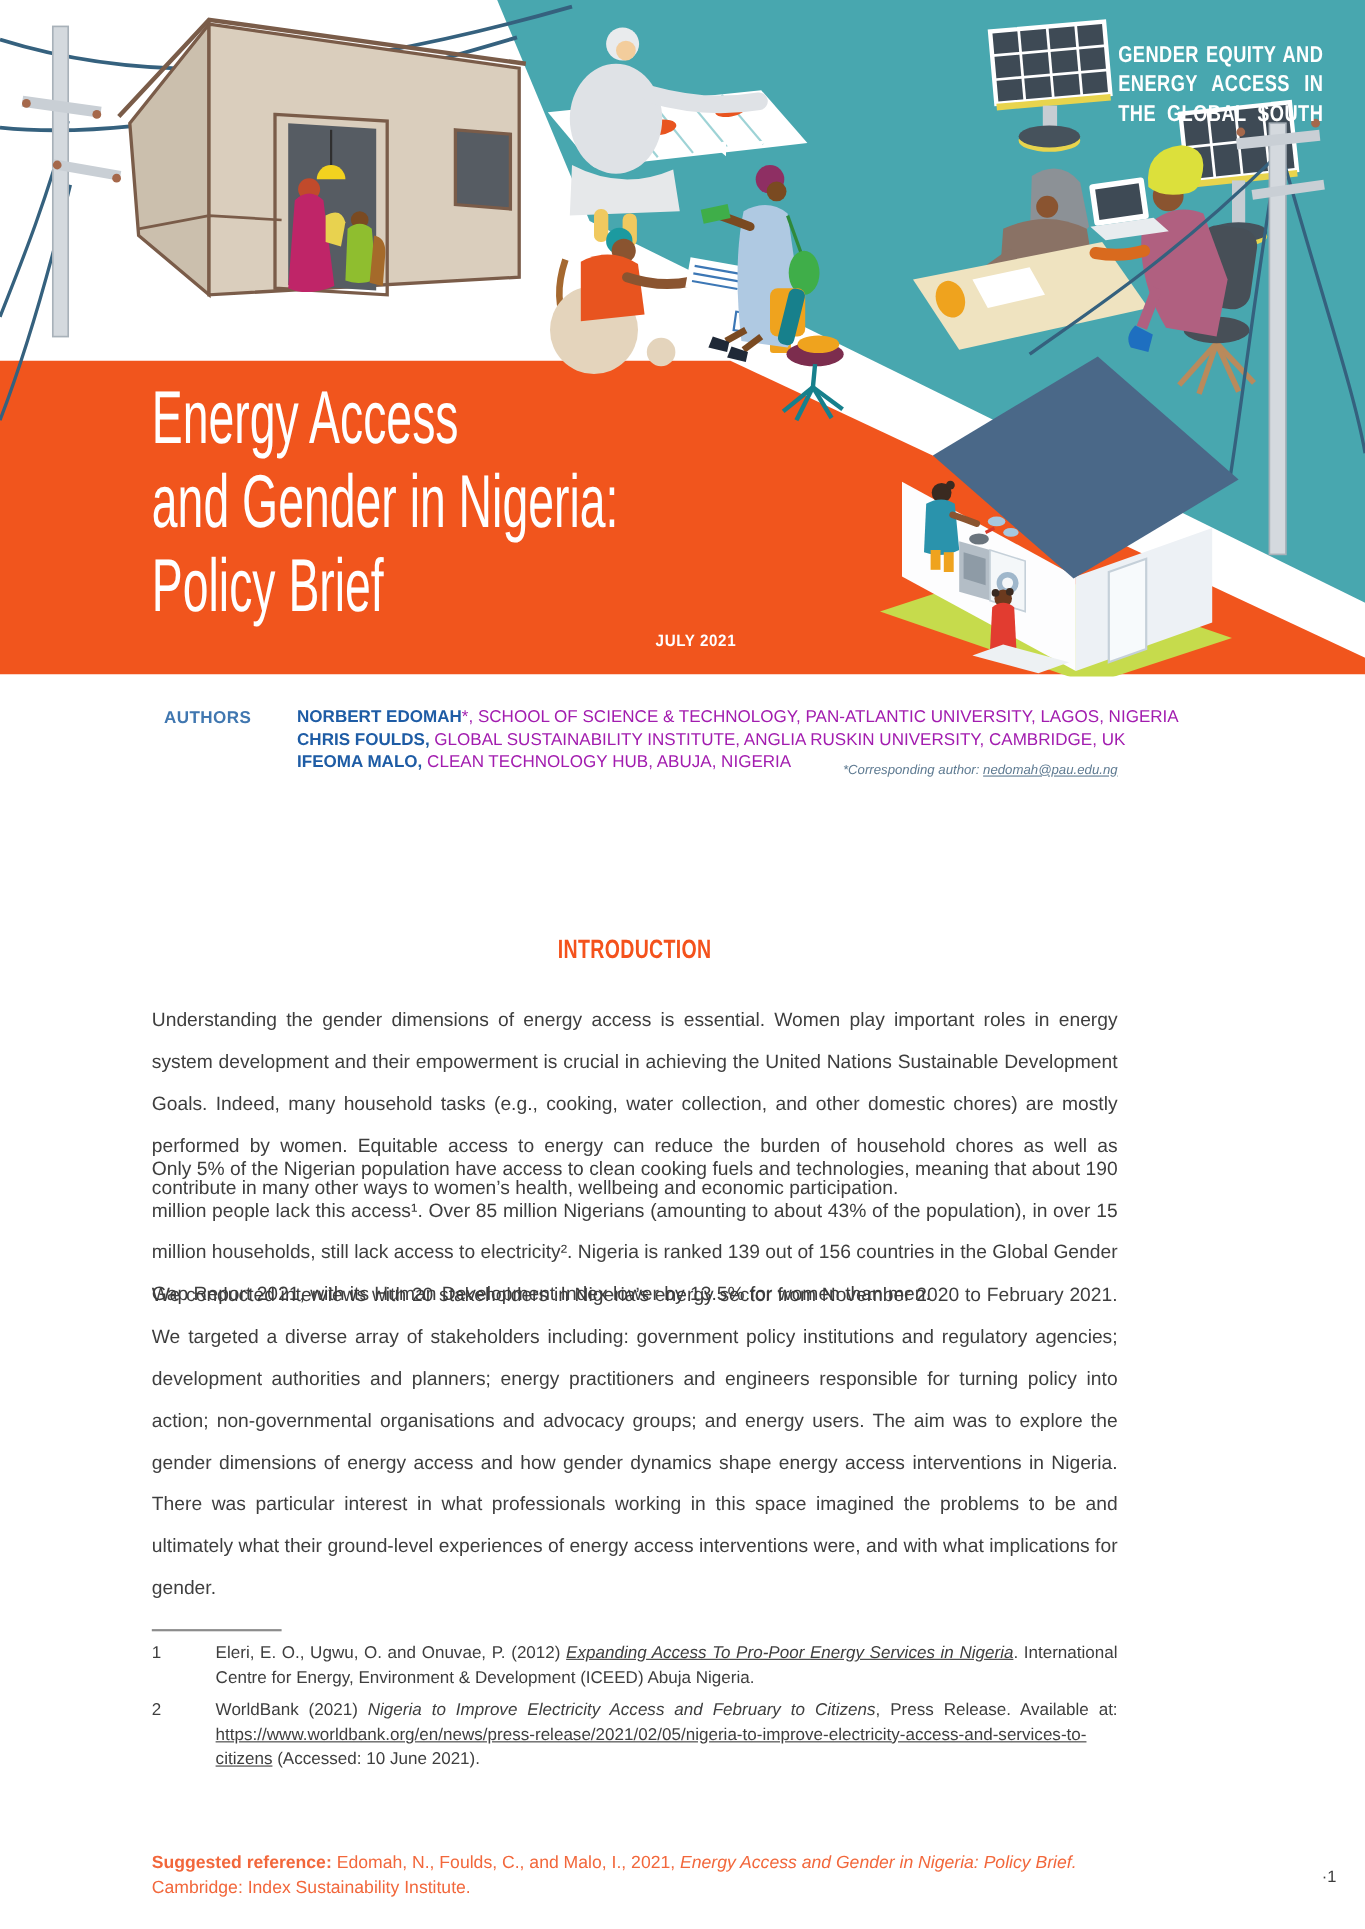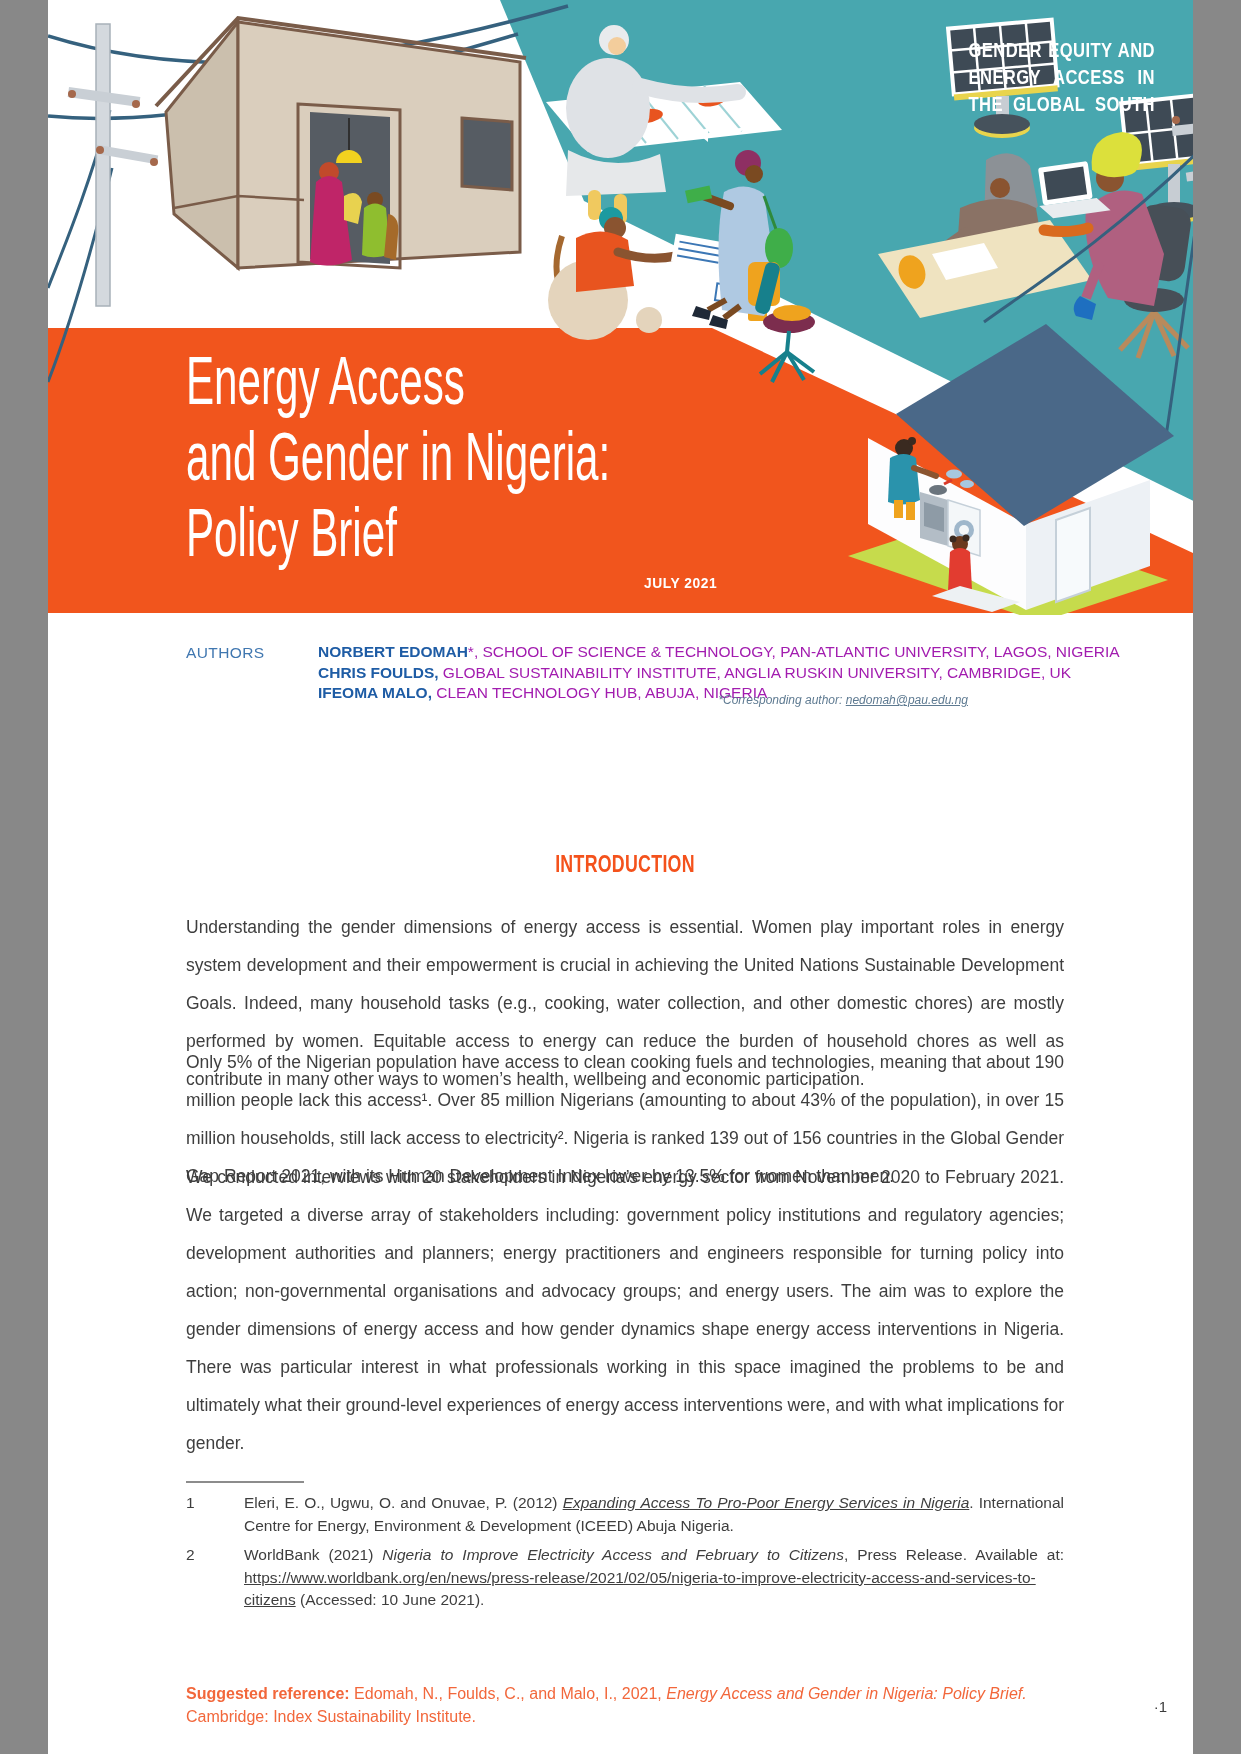--- a/index.html
+++ b/index.html
@@ -1,17 +1,17 @@
 <!DOCTYPE html>
 <html><head>
 <meta charset="utf-8">
 <style>
   html,body{margin:0;padding:0;background:#888;}
   #page{
-    position:relative;width:1145px;height:1754px;background:#ffffff;
+    position:relative;width:1241px;height:1754px;background:#ffffff;
     margin:0 auto;overflow:hidden;
     font-family:"Liberation Sans", sans-serif;
   }
   
   #header-art{position:absolute;top:0;left:0;}
   .tagline{
     position:absolute;top:36px;right:38px;width:236px;
     color:#ffffff;font-weight:bold;font-size:21px;line-height:27px;
     transform:scaleX(0.79);transform-origin:top right;
     letter-spacing:0.5px;
@@ -22,21 +22,21 @@
     font-size:68px;line-height:76px;font-weight:400;white-space:nowrap;
     transform:scaleX(0.62);transform-origin:left top;
   }
   .doc-date{
     position:absolute;left:596px;top:574px;color:#ffffff;
     font-size:15px;font-weight:bold;letter-spacing:0.6px;
     transform:scaleX(0.92);transform-origin:left top;white-space:nowrap;
   }
   
   .authors{position:absolute;left:138px;top:642px;width:900px;font-size:15.5px;line-height:20.5px;}
-  .authors-label{position:absolute;left:0;top:1px;color:#4077B0;font-weight:normal;letter-spacing:0.4px;}
+  .authors-label{position:absolute;left:11px;top:1px;color:#4077B0;font-weight:bold;letter-spacing:0.4px;}
   .author-rows{position:absolute;left:132px;top:0;width:768px;white-space:nowrap;}
   .author-name{color:#1E5CA5;font-weight:bold;}
   .author-aff{color:#a21caf;}
   .corresponding{
     position:absolute;right:225px;top:693px;color:#5E7A91;font-size:12px;white-space:nowrap;font-style:italic;
   }
   .corresponding a{color:#5E7A91;text-decoration:underline;}
   
   .intro-heading{
     position:absolute;left:138px;top:850px;width:878px;text-align:center;

